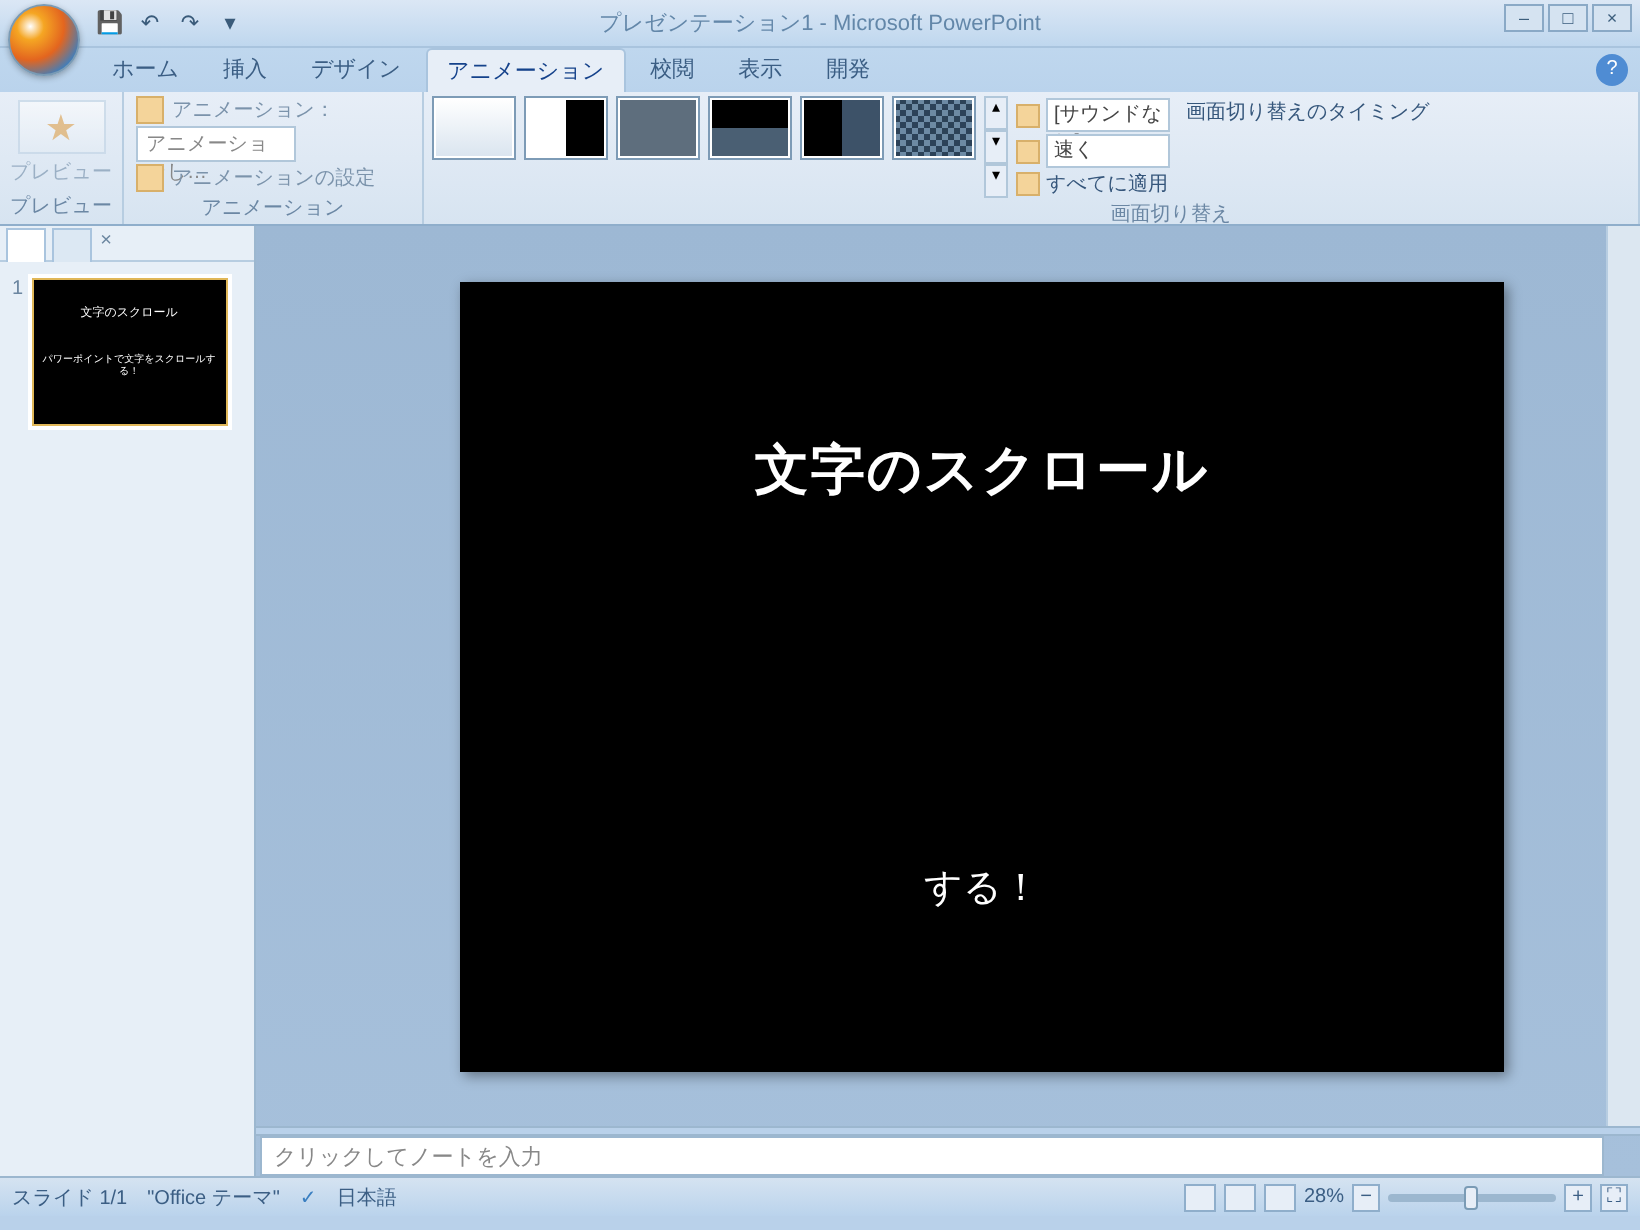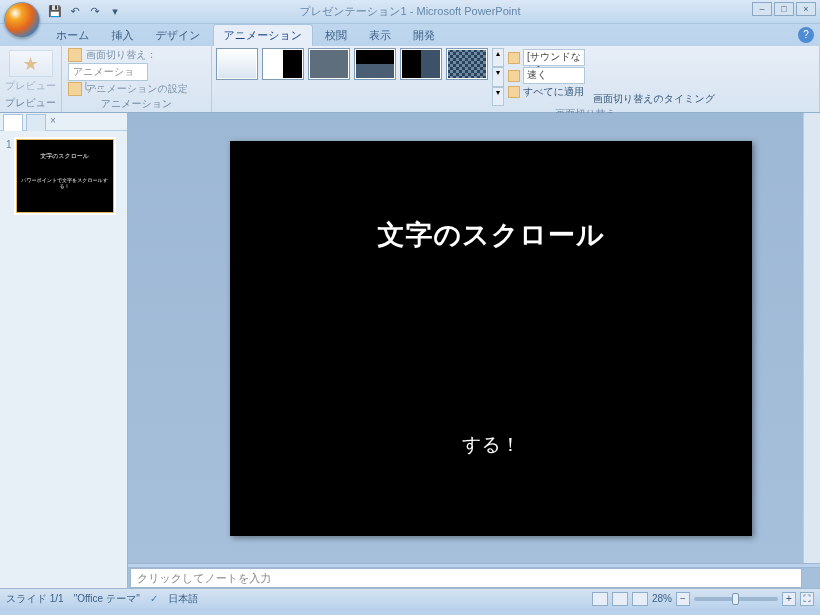--- a/index.html
+++ b/index.html
@@ -8,21 +8,21 @@
 
 .titlebar { height:24px; background:linear-gradient(#dbe7f5,#bfd7ee); display:flex; align-items:center; position:relative; border-bottom:1px solid #a9c4de; }
 .office-btn { width:36px; height:36px; border-radius:50%; background:radial-gradient(circle at 30% 30%,#fff,#f5a623 20%,#e3651f 50%,#3a7fc1 80%); position:absolute; left:4px; top:2px; z-index:10; border:1px solid #7a9bb5; box-shadow:0 1px 3px rgba(0,0,0,.3); }
 .qat { margin-left:46px; display:flex; gap:2px; align-items:center; }
 .qat-btn { width:18px; height:18px; display:flex; align-items:center; justify-content:center; color:#3a5b7a; }
 .title-text { position:absolute; left:50%; transform:translateX(-50%); color:#6387a9; font-size:11px; }
 .win-btns { position:absolute; right:4px; top:2px; display:flex; gap:2px; }
 .win-btn { width:20px; height:14px; background:#d5e3f1; border:1px solid #8aa9c6; display:flex; align-items:center; justify-content:center; font-size:9px; color:#3c5e7d; }
 
 
-.ribbon-tabs { height:22px; display:flex; align-items:center; padding-left:46px; gap:2px; background:linear-gradient(#bfd7ee,#bad3ec); position:relative; }
+.ribbon-tabs { height:22px; display:flex; align-items:flex-start; padding-left:46px; gap:2px; background:linear-gradient(#bfd7ee,#bad3ec); position:relative; }
 .rtab { padding:3px 10px 3px 10px; color:#3b5e84; font-size:11px; cursor:pointer; }
 .rtab.active { background:#e7eef7; border-top:1px solid #a9c4de; border-left:1px solid #a9c4de; border-right:1px solid #a9c4de; border-radius:3px 3px 0 0; color:#15428b; }
 .help-btn { position:absolute; right:6px; top:3px; width:16px; height:16px; border-radius:50%; background:#4f8cd3; color:#fff; text-align:center; line-height:16px; font-size:10px; }
 
 
 .ribbon { height:67px; background:linear-gradient(#e7eef7,#d7e4f1); border-bottom:1px solid #8faecb; display:flex; }
 .rgroup { border-right:1px solid #b7cde1; display:flex; flex-direction:column; padding:2px 4px 0 4px; }
 .rgroup-label { font-size:10px; color:#6b87a4; text-align:center; margin-top:auto; padding:1px 0 2px; }
 .preview-ic { width:44px; height:36px; background:linear-gradient(#fff,#e5edf5); border:1px solid #bcd0e2; margin:2px auto 0; display:flex; align-items:center; justify-content:center; color:#e09b3b; font-size:18px; opacity:.55; }
 .preview-lbl { font-size:10px; color:#9bb0c5; text-align:center; padding:2px 0; }
@@ -35,21 +35,21 @@
 .trans-thumb.none { background:linear-gradient(#fff,#d9e4ef); }
 .trans-thumb.fade1 { background:linear-gradient(to right,#fff 50%,#000 50%); }
 .trans-thumb.fade2 { background:#5e6e7d; }
 .trans-thumb.fade3 { background:linear-gradient(#000 50%,#4a5f73 50%); }
 .trans-thumb.fade4 { background:linear-gradient(to right,#000 50%,#3d5268 50%); }
 .trans-thumb.diss { background-image:repeating-conic-gradient(#2c4258 0% 25%,#6d8aa4 0% 50%); background-size:6px 6px; }
 .trans-side { display:flex; flex-direction:column; gap:1px; font-size:10px; padding-top:1px; }
 .trans-side-row { display:flex; align-items:center; gap:3px; color:#35567b; }
 .trans-side-row .mini-ic { width:12px; height:12px; background:#f4d49a; border:1px solid #d8b06a; }
 .dd-input { height:17px; background:#fff; border:1px solid #b1c7da; font-size:10px; padding:0 3px; color:#444; }
-.timing { display:flex; flex-direction:column; gap:0; font-size:10px; color:#35567b; padding-top:1px;margin-top:43px; }
+.timing { display:flex; flex-direction:column; gap:0; font-size:10px; color:#35567b; padding-top:1px; }
 .timing-hdr { color:#35567b; }
 .cb { width:11px; height:11px; border:1px solid #7a9bb5; background:#fff; display:inline-block; margin-right:3px; position:relative; }
 .cb.checked::after { content:"✓"; position:absolute; left:0; top:-3px; color:#3a7fc1; font-size:10px; }
 .time-input { width:44px; height:16px; border:1px solid #b1c7da; background:#fff; font-size:10px; text-align:center; }
 
 
 .workspace { height:475px; display:flex; }
 .slide-panel { width:128px; background:#e7eff7; border-right:1px solid #9cb7cf; display:flex; flex-direction:column; }
 .panel-tabs { height:18px; display:flex; border-bottom:1px solid #b7cde1; }
 .ptab { width:20px; height:17px; border:1px solid #a9c4de; border-bottom:none; margin:1px 0 0 3px; background:#dce8f3; }
@@ -113,21 +113,21 @@
 <div class="ribbon">
   <div class="rgroup" style="width:62px">
     <div class="preview-ic">★</div>
     <div class="preview-lbl">プレビュー</div>
     <div class="rgroup-label">プレビュー</div>
   </div>
   <div class="rgroup" style="width:150px">
     <div class="anim-rows">
       <div class="anim-row">
         <span class="ic"></span>
-        <span>画面切り替え：</span>
+        <span>アニメーション：</span>
       </div>
       <div class="anim-dd">アニメーションし…</div>
       <div class="anim-row">
         <span class="ic"></span>
         <span>アニメーションの設定</span>
       </div>
     </div>
     <div class="rgroup-label">アニメーション</div>
   </div>
   <div class="rgroup" style="flex:1">

